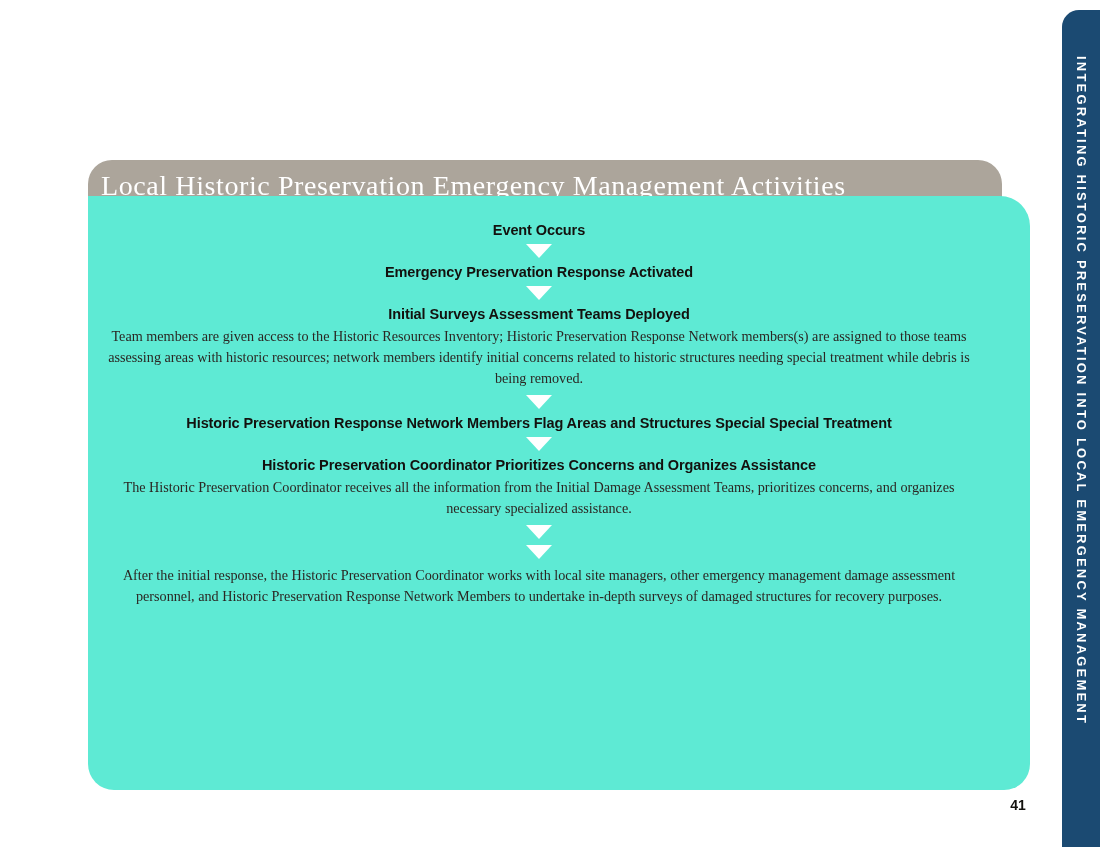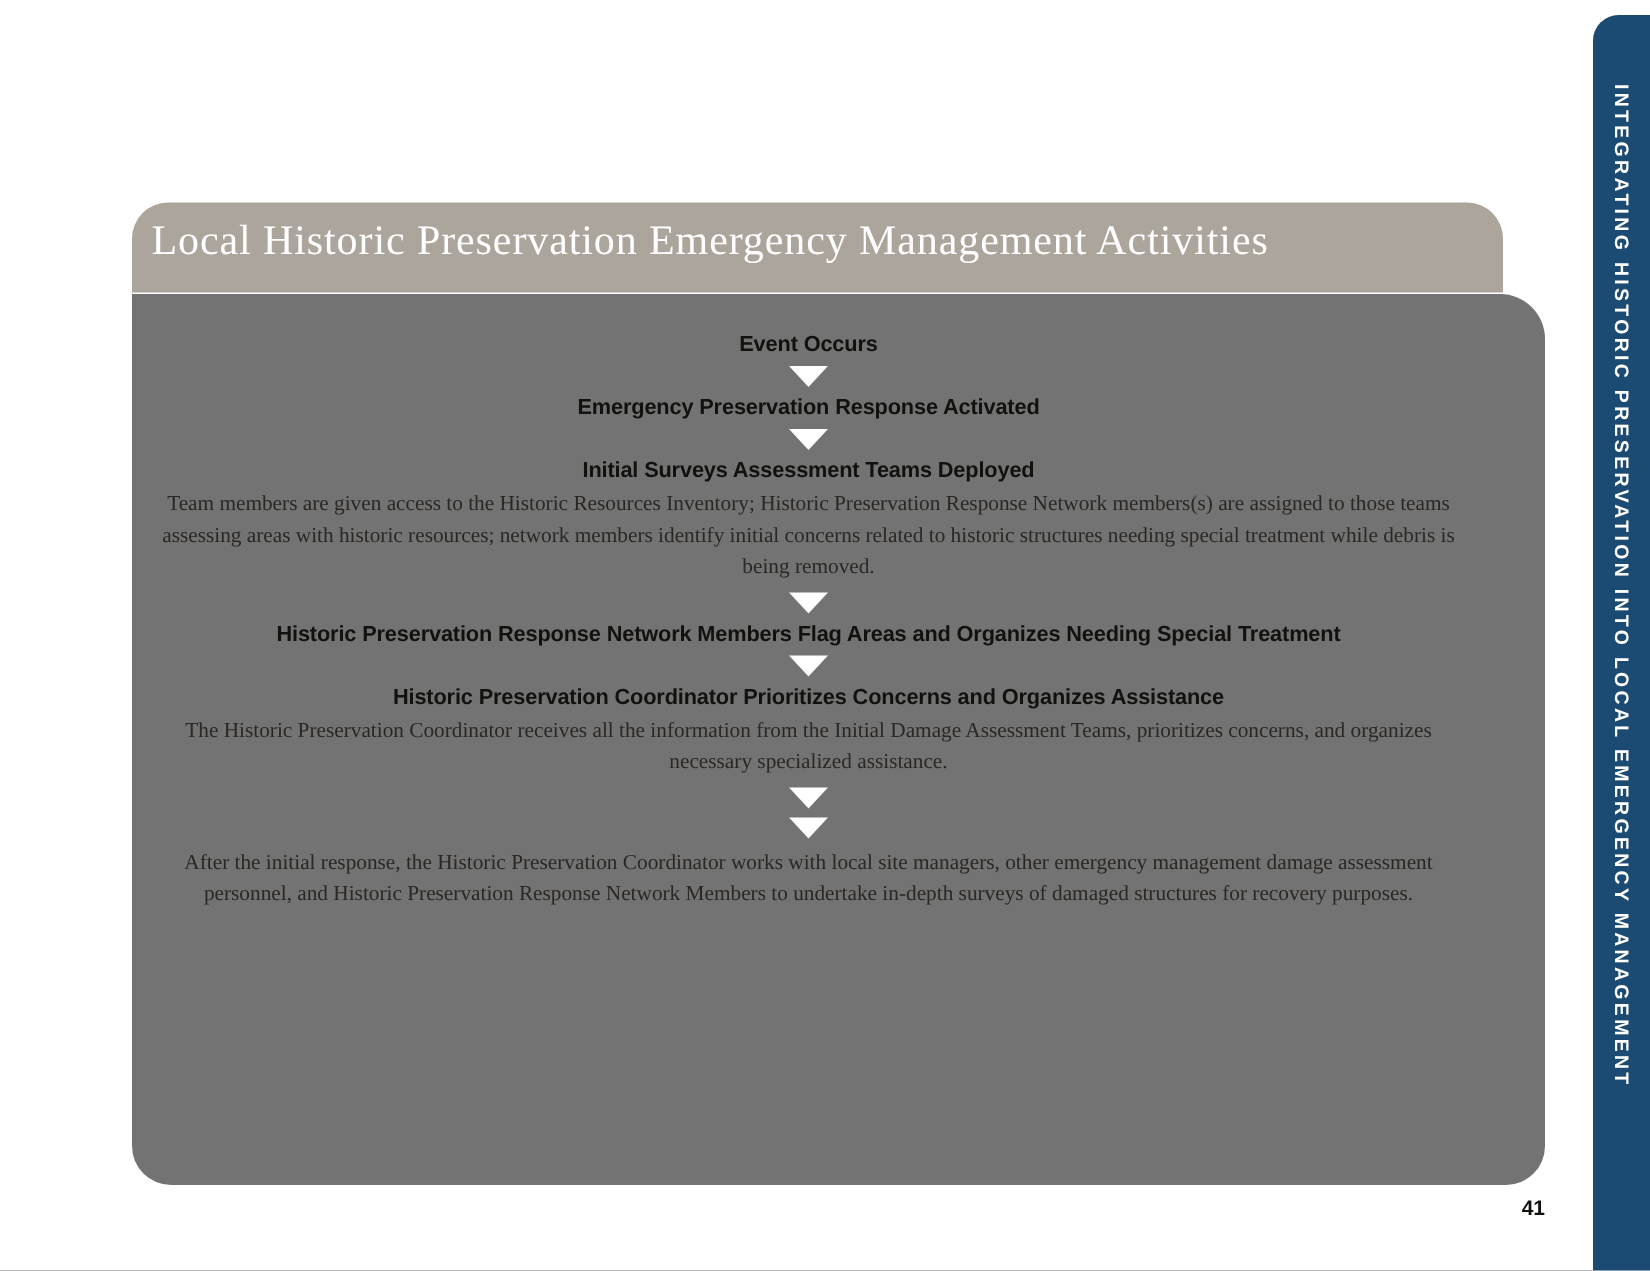--- a/index.html
+++ b/index.html
@@ -36,42 +36,43 @@
     font-weight: bold;
     font-size: 13px;
     letter-spacing: 2.2px;
     white-space: nowrap;
   }
 
   
   .panel-tab {
     position: absolute;
     left: 88px;
-    top: 135px;
+    top: 160px;
     width: 914px;
     height: 60px;
     background: #aca59b;
     border-radius: 24px 24px 0 0;
+    text-decoration: underline;
   }
   .panel-title {
     color: #ffffff;
     font-family: "Liberation Serif", serif;
     font-weight: 400;
     font-size: 28px;
     letter-spacing: 0.6px;
     white-space: nowrap;
     padding: 10px 0 0 13px;
   }
   .panel-body {
     position: absolute;
     left: 88px;
     top: 196px;
     width: 942px;
     height: 594px;
-    background: #737373;
+    background: #5eead4;
     border-radius: 0 30px 26px 26px;
     box-sizing: border-box;
     padding: 26px 56px 0 16px;
   }
 
   
   .flow {
     width: 100%;
     max-width: 900px;
     margin: 0 auto;
@@ -100,21 +101,21 @@
     border-top: 14px solid #ffffff;
     margin: 6px auto 6px auto;
   }
 
   
   .page-number {
     position: absolute;
     left: 1006px;
     top: 797px;
     width: 24px;
-    text-align: right;
+    text-align: center;
     font-family: "Liberation Sans", sans-serif;
     font-weight: bold;
     font-size: 14px;
     color: #13110e;
   }
 </style>
 </head>
 <body>
 
 <div class="panel-tab">
@@ -134,21 +135,21 @@
     </div>
     <div class="down-arrow"></div>
 
     <div class="step">
       <div class="step-heading">Initial Surveys Assessment Teams Deployed</div>
       <div class="step-body">Team members are given access to the Historic Resources Inventory; Historic Preservation Response Network members(s) are assigned to those teams assessing areas with historic resources; network members identify initial concerns related to historic structures needing special treatment while debris is being removed.</div>
     </div>
     <div class="down-arrow"></div>
 
     <div class="step">
-      <div class="step-heading">Historic Preservation Response Network Members Flag Areas and Organizes Needing Special Treatment</div>
+      <div class="step-heading">Historic Preservation Response Network Members Flag Areas and Structures Special Special Treatment</div>
     </div>
     <div class="down-arrow"></div>
 
     <div class="step">
       <div class="step-heading">Historic Preservation Coordinator Prioritizes Concerns and Organizes Assistance</div>
       <div class="step-body">The Historic Preservation Coordinator receives all the information from the Initial Damage Assessment Teams, prioritizes concerns, and organizes necessary specialized assistance.</div>
     </div>
     <div class="down-arrow"></div>
 
     <div class="step">

